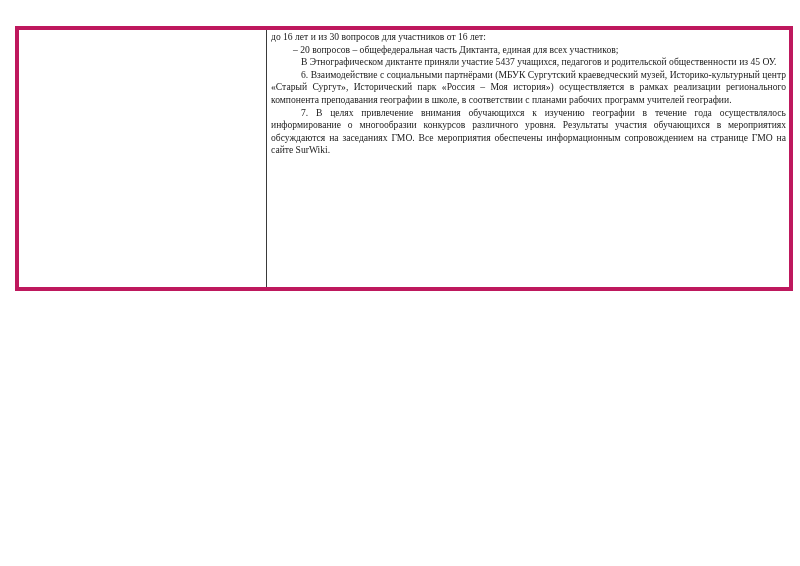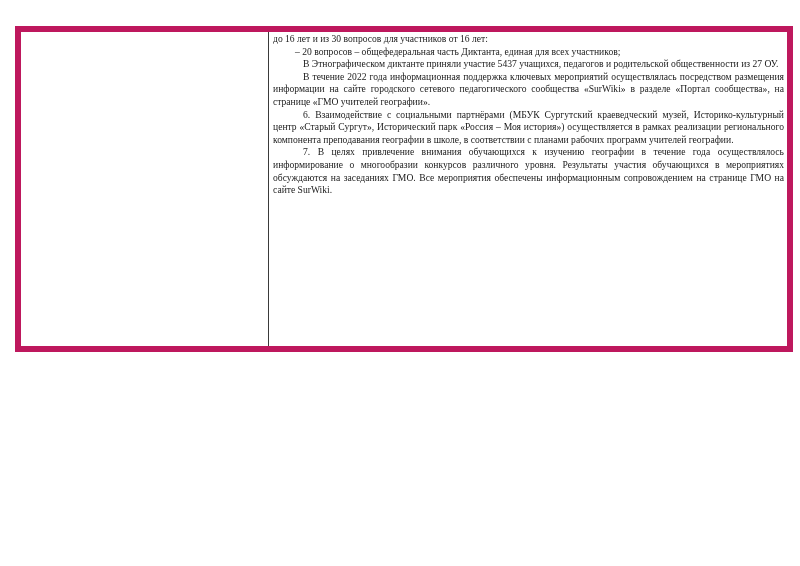--- a/index.html
+++ b/index.html
@@ -1,32 +1,31 @@
 <!DOCTYPE html>
 <html><head>
 <meta charset="utf-8">
 <style>
   html, body { margin:0; padding:0; background:#ffffff; }
   body { width:800px; height:566px; position:relative; overflow:hidden;
          font-family:"Liberation Serif", "DejaVu Serif", serif; color:#1a1a1a; }
-  .doc-table { position:absolute; left:15px; top:26px; width:778px; height:326px;
-               border:6px solid #be185d; box-sizing:border-box; display:flex; }
+  .doc-table { position:absolute; left:15px; top:26px; width:778px; height:265px;
+               border:4px solid #be185d; box-sizing:border-box; display:flex; }
   .col-left { width:248px; border-right:1px solid #3a3a3a; box-sizing:border-box; }
   .col-right { flex:1; padding:1px 3px 0 4px; box-sizing:border-box; }
   .para { margin:0; font-size:9.6px; line-height:12.6px; text-align:justify; }
   .para.indent { text-indent:30px; }
   .para.dash { text-indent:22px; }
   .para.noindent { text-indent:0; }
 </style>
 </head>
 <body>
 
 <div class="doc-table">
   <div class="col-left"></div>
   <div class="col-right">
     <p class="para noindent">до 16 лет и из 30 вопросов для участников от 16 лет:</p>
     <p class="para dash">– 20 вопросов – общефедеральная часть Диктанта, единая для всех участников;</p>
-    <p class="para indent">В Этнографическом диктанте приняли участие 5437 учащихся, педагогов и родительской общественности из 27 ОУ.</p>
-    <p class="para indent">В течение 2022 года информационная поддержка ключевых мероприятий осуществлялась посредством размещения информации на сайте городского сетевого педагогического сообщества «SurWiki» в разделе «Портал сообщества», на странице «ГМО учителей географии».</p>
+    <p class="para indent">В Этнографическом диктанте приняли участие 5437 учащихся, педагогов и родительской общественности из 45 ОУ.</p>
     <p class="para indent">6. Взаимодействие с социальными партнёрами (МБУК Сургутский краеведческий музей, Историко-культурный центр «Старый Сургут», Исторический парк «Россия – Моя история») осуществляется в рамках реализации регионального компонента преподавания географии в школе, в соответствии с планами рабочих программ учителей географии.</p>
     <p class="para indent">7. В целях привлечение внимания обучающихся к изучению географии в течение года осуществлялось информирование о многообразии конкурсов различного уровня. Результаты участия обучающихся в мероприятиях обсуждаются на заседаниях ГМО. Все мероприятия обеспечены информационным сопровождением на странице ГМО на сайте SurWiki.</p>
   </div>
 </div>
 
 </body></html>

